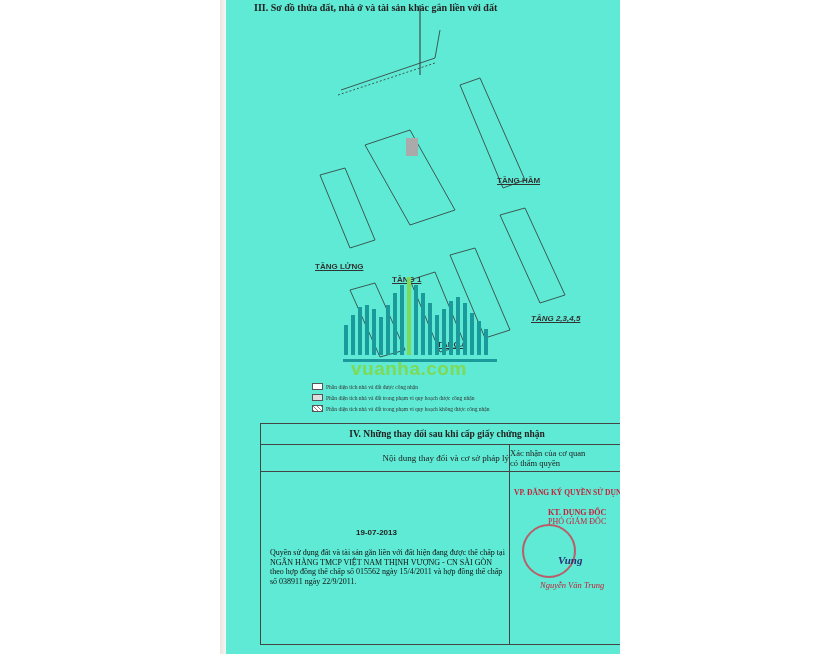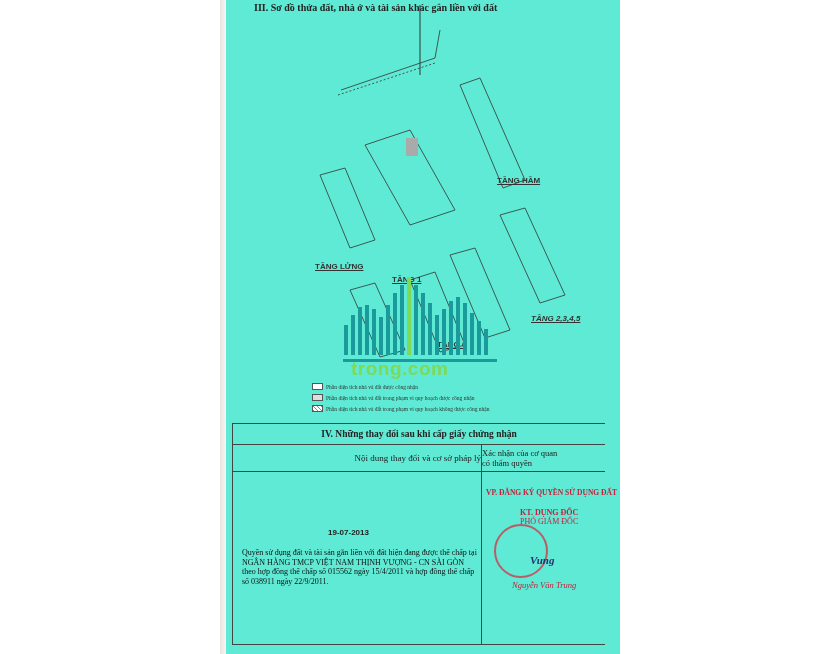--- a/index.html
+++ b/index.html
@@ -7,21 +7,21 @@
   .paper{position:absolute;left:220px;top:0;width:400px;height:654px;background:#5eead4;overflow:hidden;}
   .paper-edge{position:absolute;left:220px;top:0;width:6px;height:654px;background:linear-gradient(90deg,#e9e4e0,#f7f6f4);}
   .sec3{position:absolute;left:34px;top:2px;font-weight:bold;font-size:10px;color:#222;}
   .plan{position:absolute;left:0;top:0;width:400px;height:420px;}
   .floor-label{position:absolute;font-family:"Liberation Sans",sans-serif;font-weight:bold;font-size:8px;color:#333;text-decoration:underline;}
   .legend{position:absolute;left:92px;top:381px;font-size:5.5px;color:#333;}
   .legend-row{display:flex;align-items:center;gap:3px;height:11px;}
   .legend-box{width:9px;height:5px;border:1px solid #555;background:#fff;}
   .legend-box.b2{background:#ddd;}
   .legend-box.b3{background:repeating-linear-gradient(45deg,#888 0 1px,#fff 1px 3px);}
-  .table{position:absolute;left:12px;top:423px;width:372px;height:220px;border-top:1px solid #444;border-left:1px solid #444;border-bottom:1px solid #444;}
+  .table{position:absolute;left:40px;top:423px;width:372px;height:220px;border-top:1px solid #444;border-left:1px solid #444;border-bottom:1px solid #444;}
   .t-head{height:20px;border-bottom:1px solid #444;text-align:center;font-weight:bold;font-size:9.5px;line-height:20px;color:#222;}
   .t-sub{display:flex;height:26px;border-bottom:1px solid #444;}
   .t-col1{width:248px;border-right:1px solid #444;text-align:right;font-size:9px;line-height:26px;color:#222;}
   .t-col2{flex:1;text-align:left;font-size:8.5px;line-height:10px;padding-top:3px;color:#222;}
   .t-body{display:flex;height:172px;}
   .t-body-left{width:248px;border-right:1px solid #444;position:relative;}
   .t-body-right{flex:1;position:relative;}
   .date{position:absolute;left:95px;top:56px;font-family:"Liberation Sans",sans-serif;font-weight:bold;font-size:8px;color:#222;}
   .note{position:absolute;left:9px;top:76px;width:236px;font-size:8px;line-height:9.5px;color:#111;}
   .office{position:absolute;left:4px;top:16px;font-weight:bold;font-size:7.5px;color:#c8203a;white-space:nowrap;}
@@ -122,13 +122,13 @@
       <rect x="109" y="26" width="4" height="54"></rect>
     <rect x="116" y="22" width="4" height="58"></rect>
       <rect x="123" y="28" width="4" height="52"></rect>
       <rect x="130" y="38" width="4" height="42"></rect>
     <rect x="137" y="46" width="4" height="34"></rect>
       <rect x="144" y="54" width="4" height="26"></rect>
     <rect x="3" y="84" width="154" height="3"></rect>
   </g>
   <rect x="67" y="2" width="4" height="78" fill="#7ed957"></rect>
 </svg>
-<div class="wm-text">trong.com</div>
+<div class="wm-text">vuanha.com</div>
 
 </body></html>

